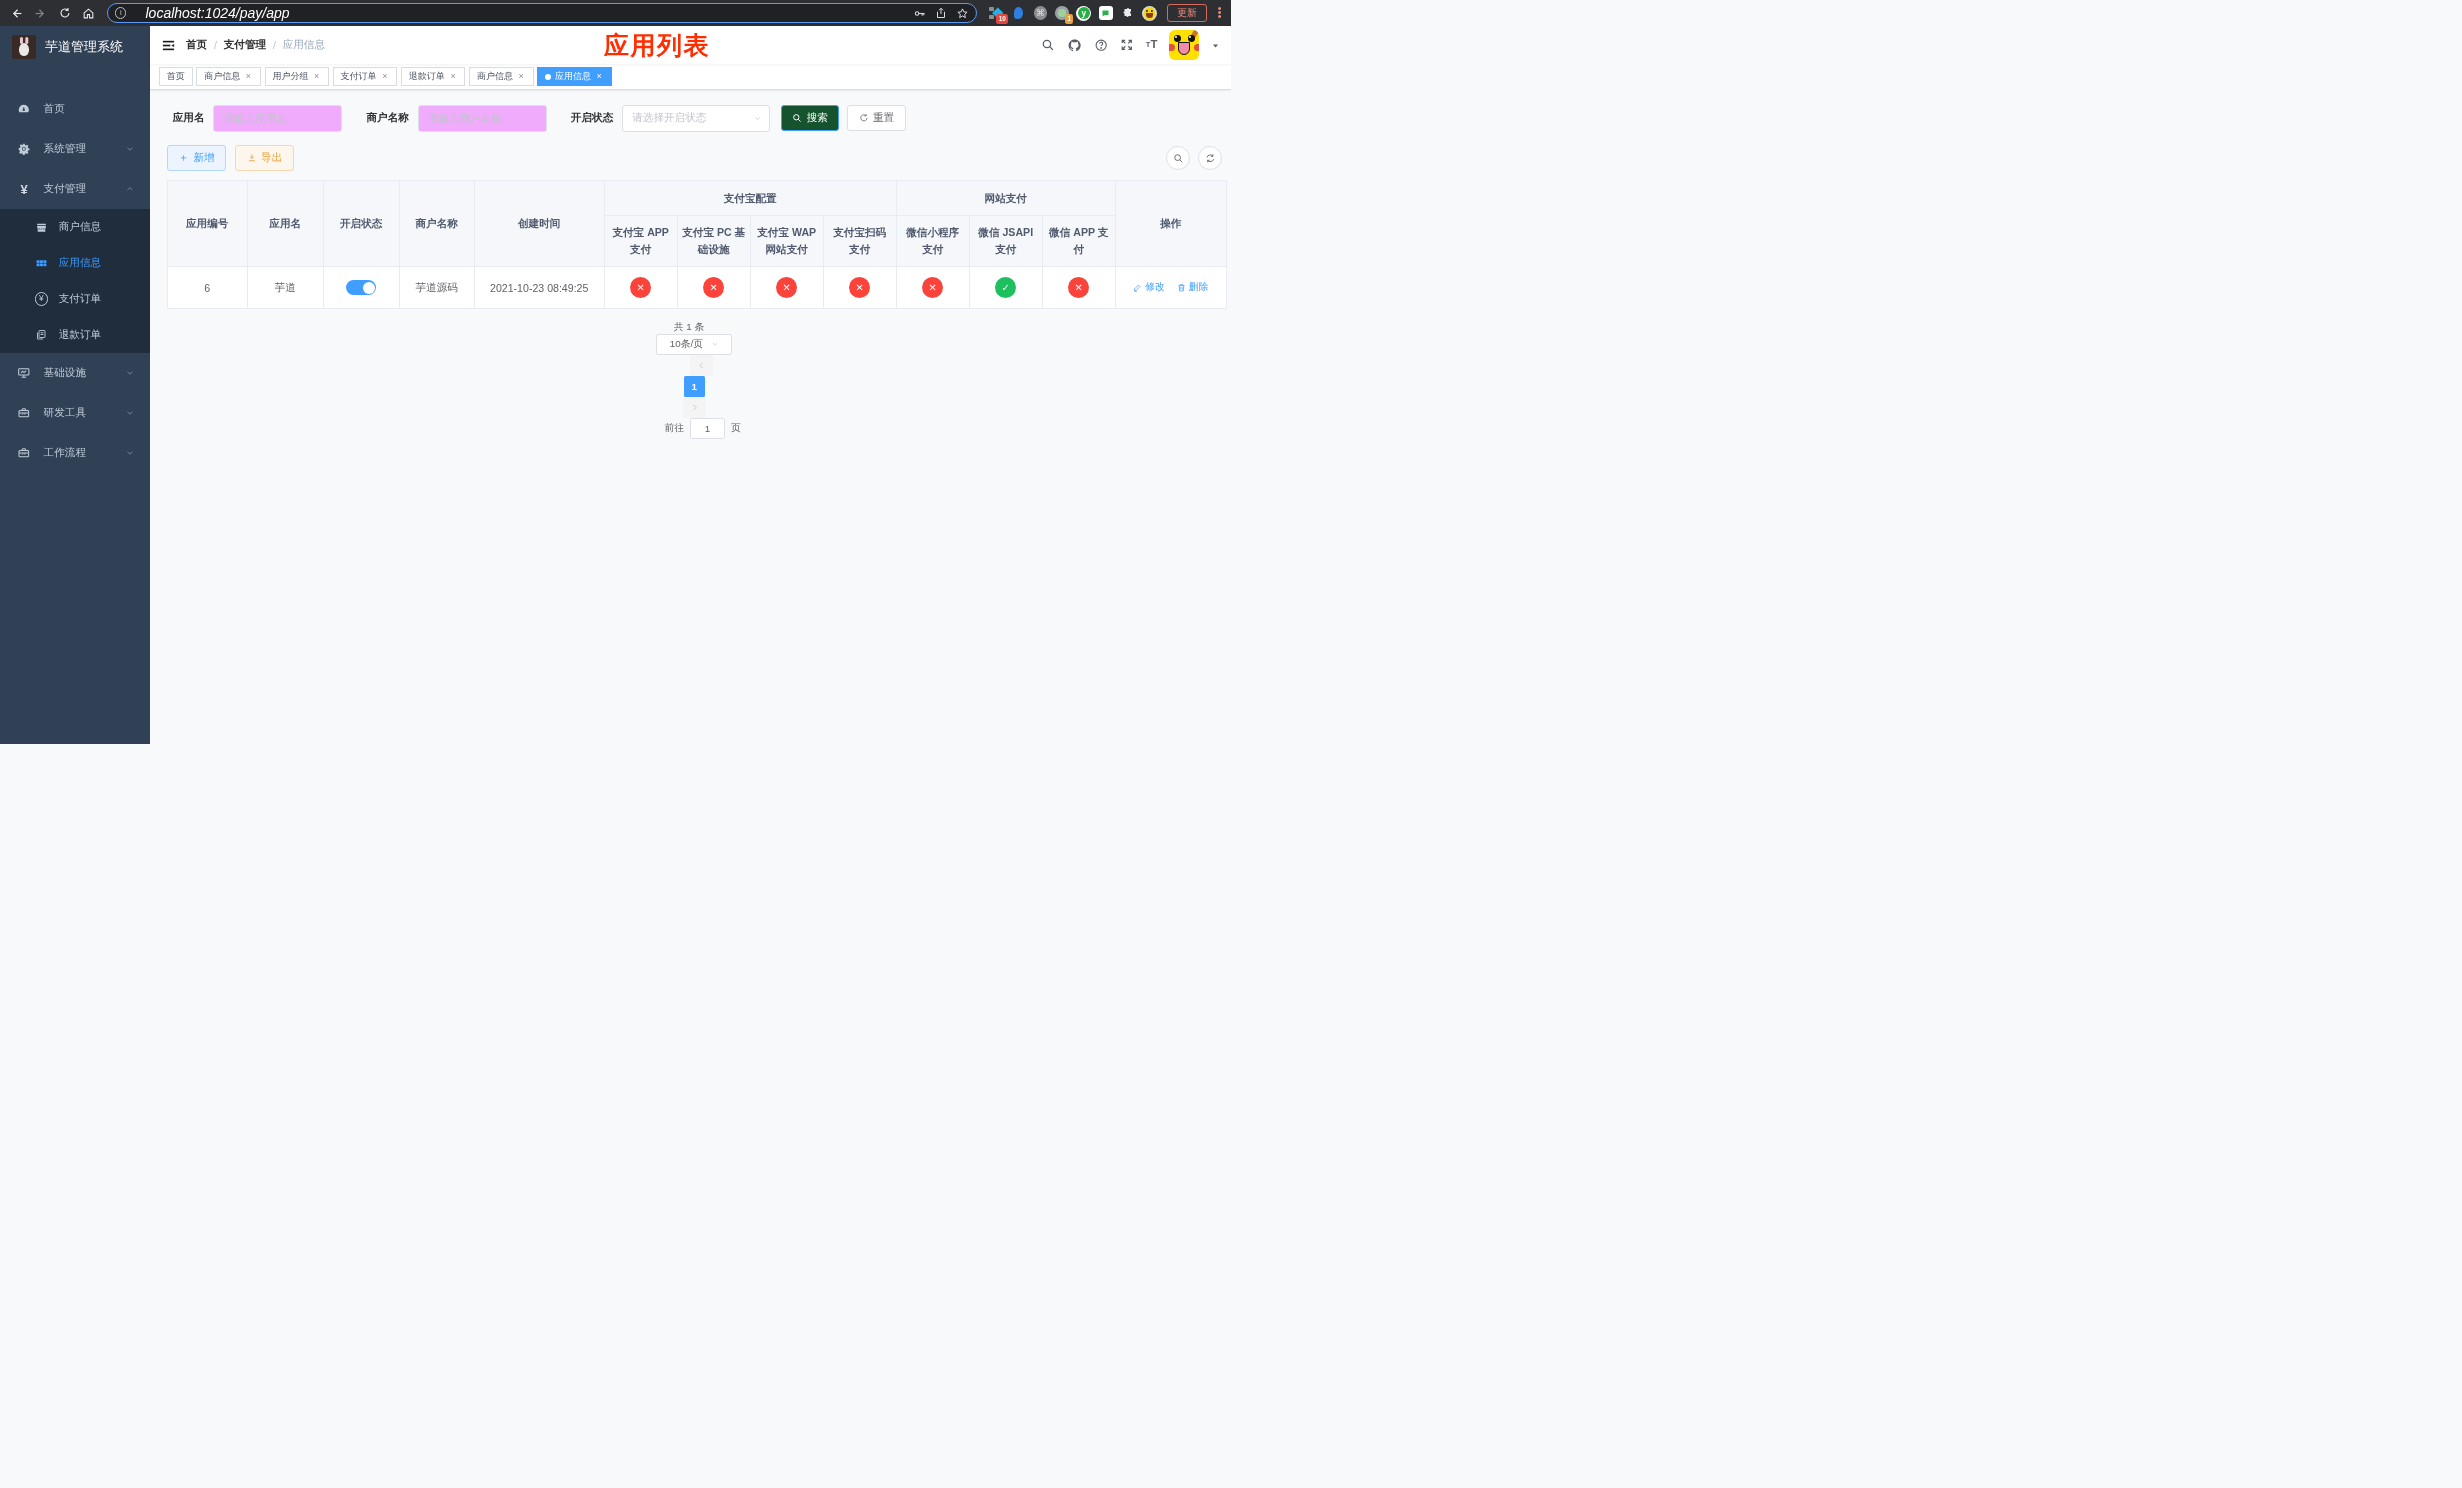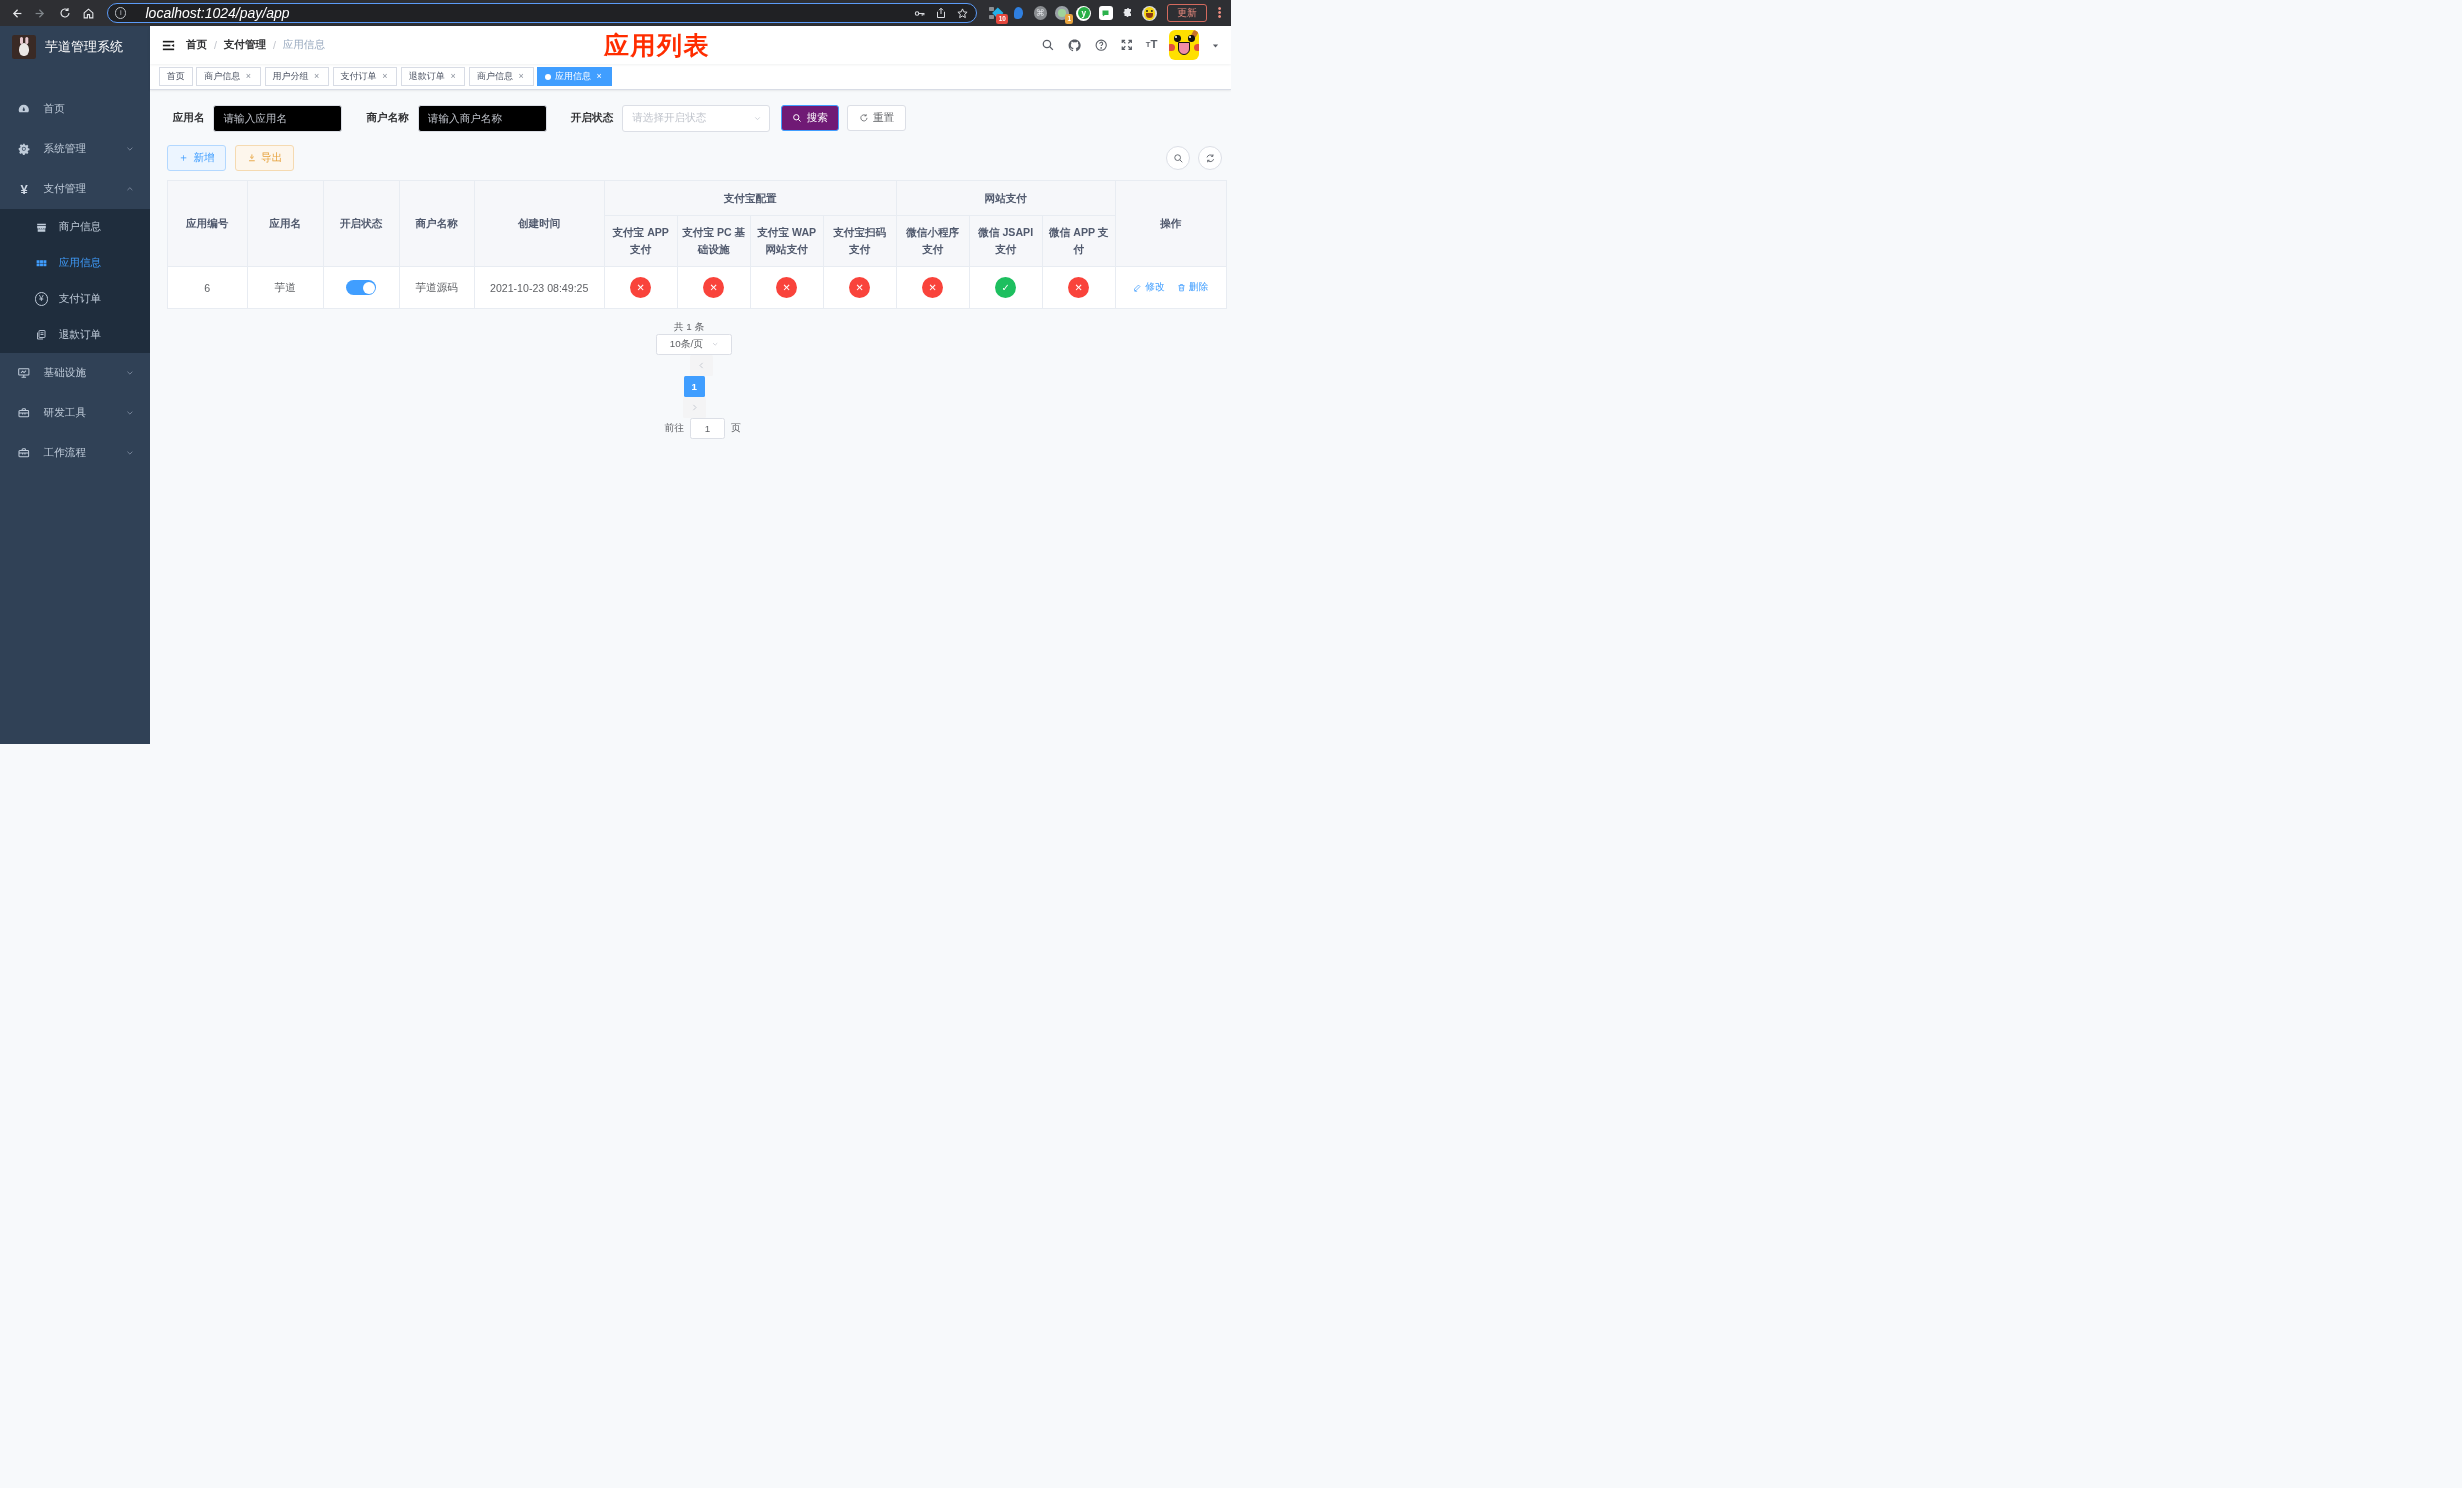--- a/index.html
+++ b/index.html
@@ -89,26 +89,26 @@
   .tag { height:19.7px; display:flex; align-items:center; gap:3.8px; border:0.8px solid #d8dce5; background:#fff; color:#495060; font-size:9px; padding:0 6.8px; cursor:pointer; white-space:nowrap; }
   .tag .tclose { font-size:9px; color:#8d939e; width:9px; text-align:center; border-radius:50%; line-height:9px;}
   .tag.active { background:#409eff; border-color:#409eff; color:#fff; }
   .tag.active .tclose { color:#fff; }
   .tag-dot { width:6px; height:6px; border-radius:50%; background:#fff; }
 
   
   .content { flex:1 1 auto; background:#f7f9fb; padding:13px 7.6px 0 16.7px; overflow:hidden; }
   .filter-row { display:flex; align-items:center; margin:1.5px 0 13.6px 6px; }
   .f-label { font-weight:700; color:#303133; margin-right:9px; white-space:nowrap; }
-  .f-input { width:129px; height:27px; border:0.8px solid #dcdfe6; border-radius:3px; background:#000000; padding:0 9px; font-size:10.6px; color:#606266; outline:none; }
+  .f-input { width:129px; height:27px; border:0.8px solid #dcdfe6; border-radius:3px; background:#f0abfc; padding:0 9px; font-size:10.6px; color:#606266; outline:none; }
   .f-input::placeholder { color:#c0c4cc; }
   .f-gap { width:24px; flex:0 0 auto; }
   .f-select { width:148px; height:27px; border:0.8px solid #dcdfe6; border-radius:3px; background:#fff; display:flex; align-items:center; justify-content:space-between; padding:0 7.6px 0 9px; color:#c0c4cc; cursor:pointer; }
   .btn { height:26px; border-radius:3px; display:inline-flex; align-items:center; gap:4.5px; padding:0 10.6px; font-size:10.6px; cursor:pointer; border:0.8px solid transparent; white-space:nowrap; }
-  .btn-primary { background:#701a75; border-color:#409eff; color:#fff; margin-left:10.6px; }
+  .btn-primary { background:#14532d; border-color:#409eff; color:#fff; margin-left:10.6px; }
   .btn-plain { background:#fff; border-color:#dcdfe6; color:#606266; margin-left:7.6px; }
   .toolbar-row { display:flex; align-items:center; margin:0 0 9px 0; }
   .btn-add { background:#ecf5ff; border-color:#b3d8ff; color:#409eff; }
   .btn-export { background:#fdf6ec; border-color:#f5dab1; color:#e6a23c; margin-left:9px; }
   .toolbar-right { margin-left:auto; display:flex; gap:7.6px; padding-right:1.5px; }
   .round-btn { width:24px; height:24px; border-radius:50%; border:0.8px solid #dcdfe6; background:#fff; display:flex; align-items:center; justify-content:center; color:#5a5e66; cursor:pointer; }
 
   
   table.grid { border-collapse:collapse; width:1057px; background:#fff; table-layout:fixed; }
   .grid th, .grid td { border:0.8px solid #e8ecf2; text-align:center; vertical-align:middle; }

